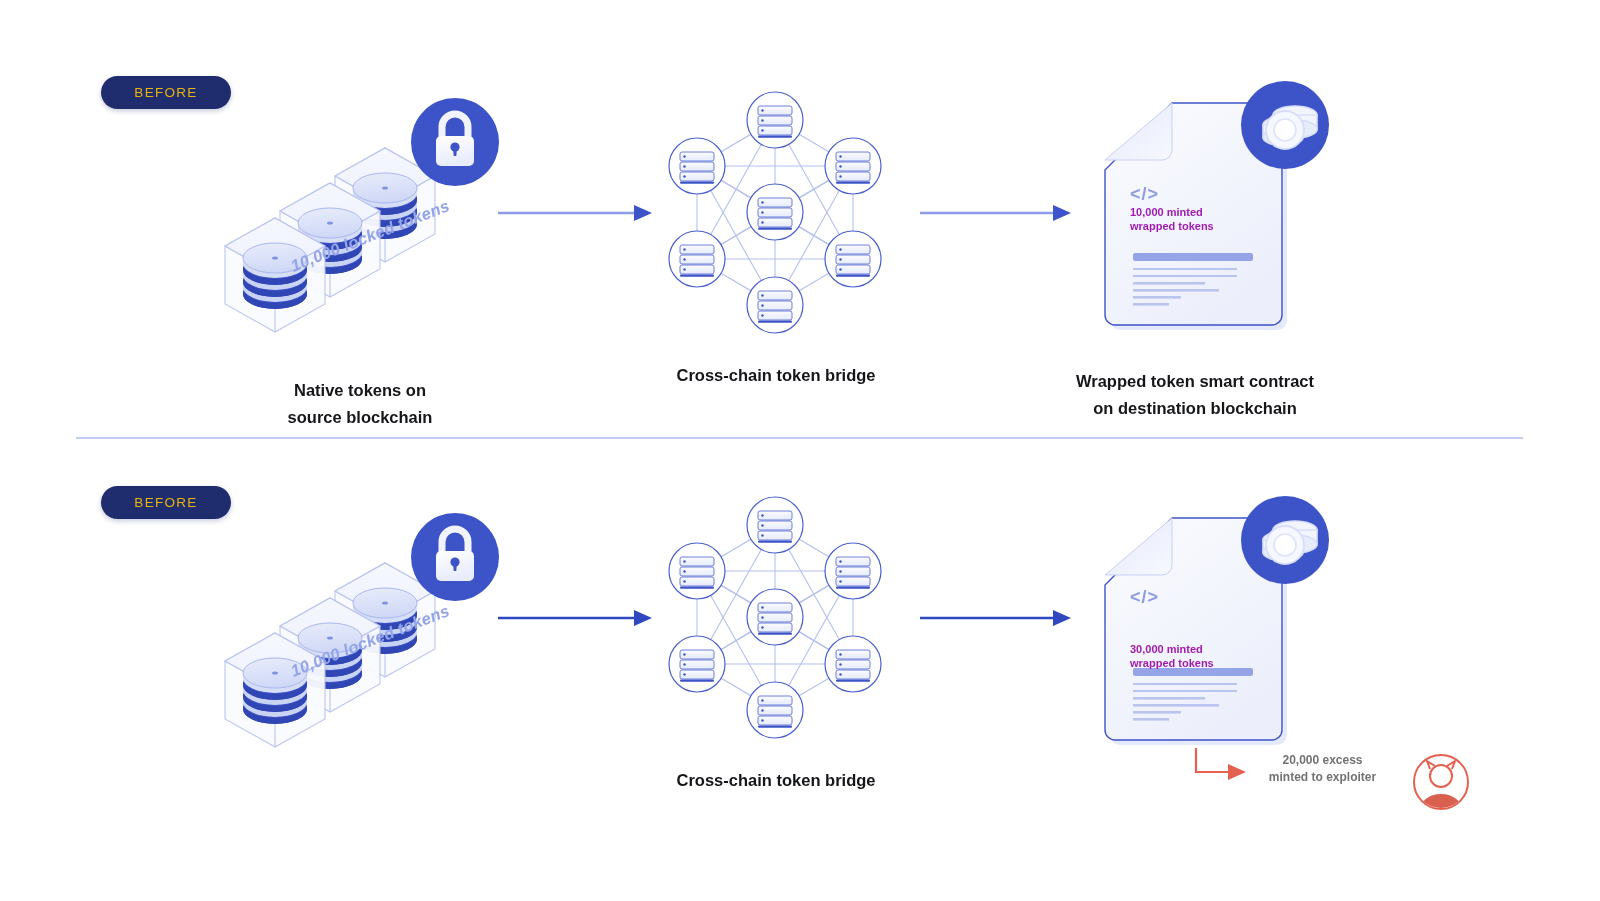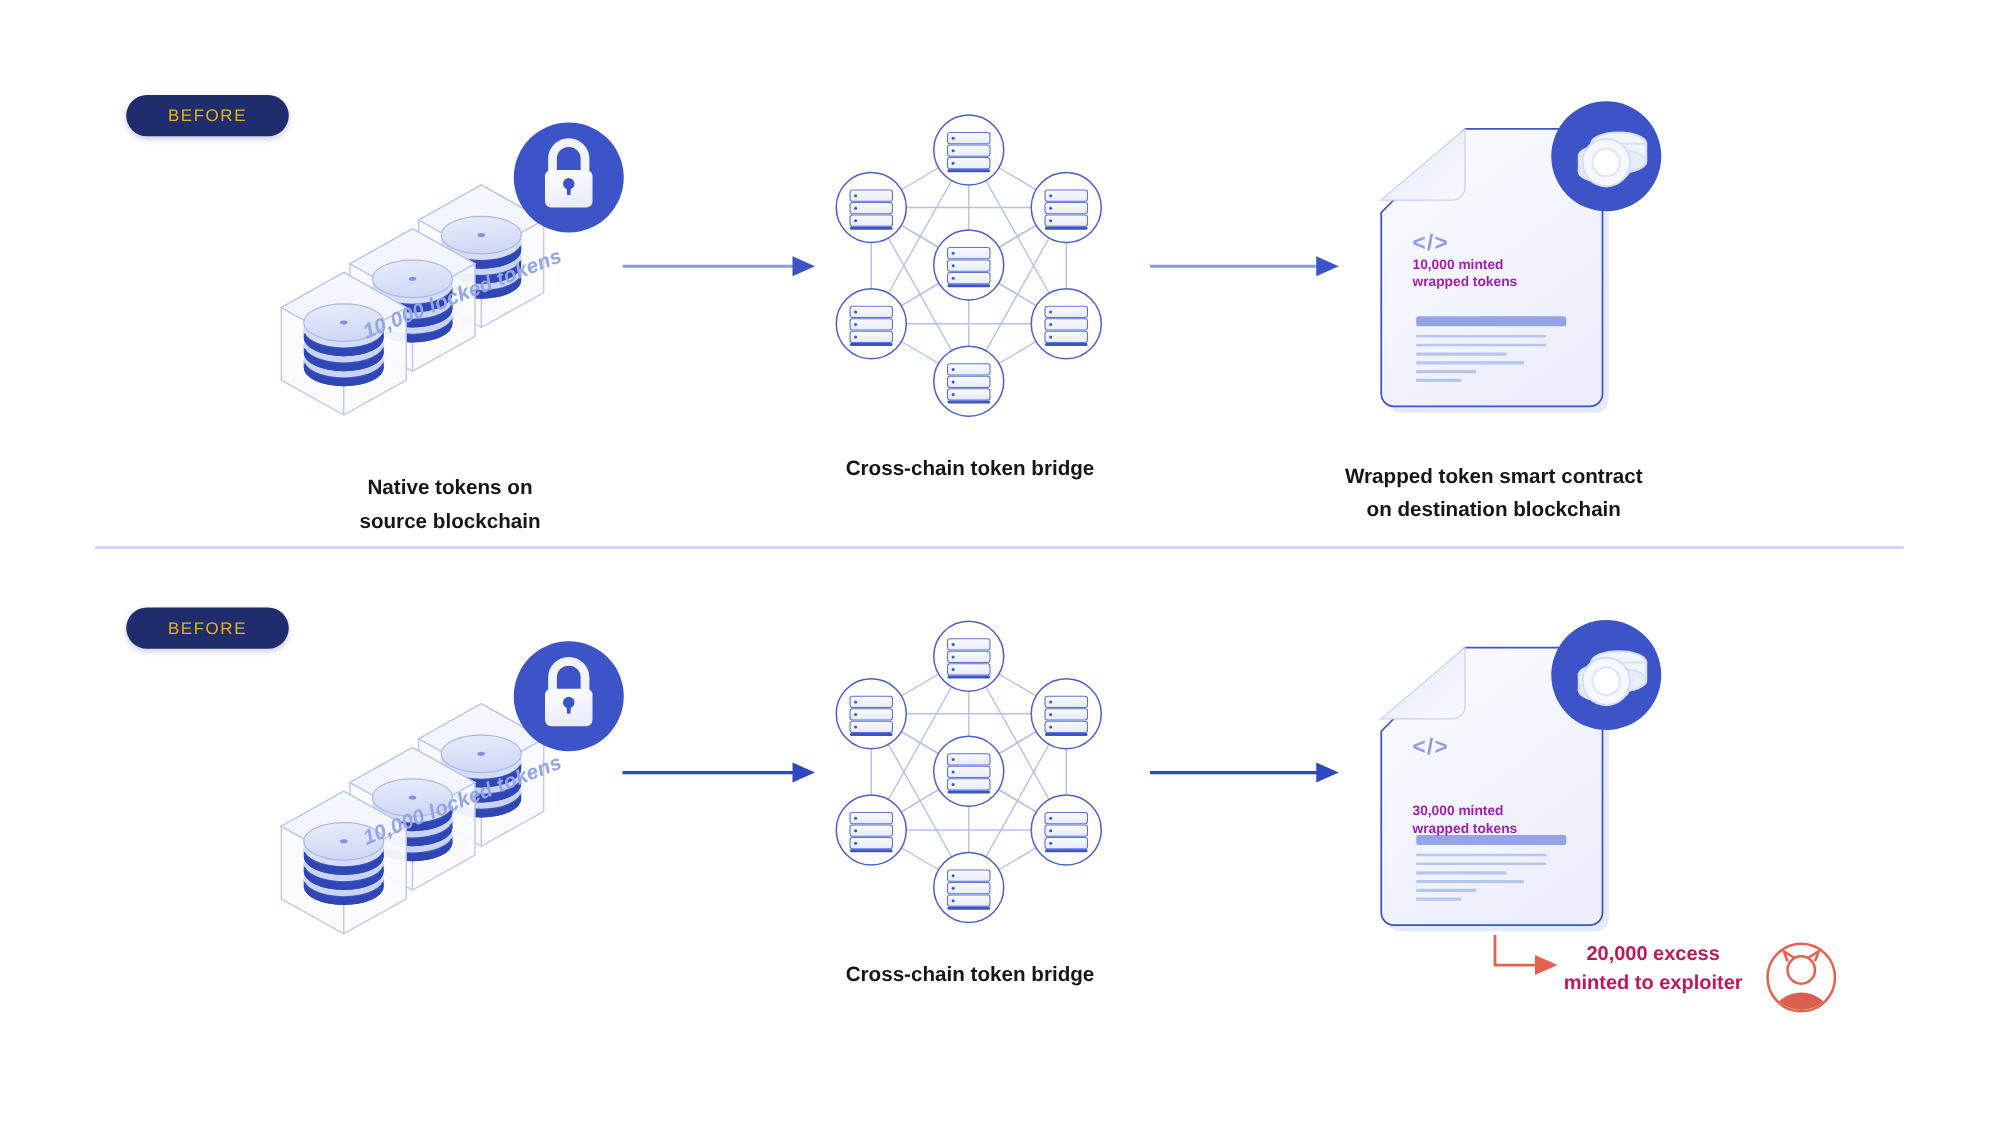--- a/index.html
+++ b/index.html
@@ -83,24 +83,24 @@
     font-weight: bold;
     line-height: 1.28;
     color: #a21caf;
     white-space: pre-line;
   }
 
   
   .exploit-note {
     position: absolute;
     text-align: center;
-    font-size: 16px;
+    font-size: 12px;
     font-weight: bold;
     line-height: 1.45;
-    color: #be185d;
+    color: #737373;
     white-space: pre-line;
   }
 </style>
 </head>
 <body>
 
 <div id="stage">
 
   <div class="phase-badge" id="badge-before">BEFORE</div>
 

